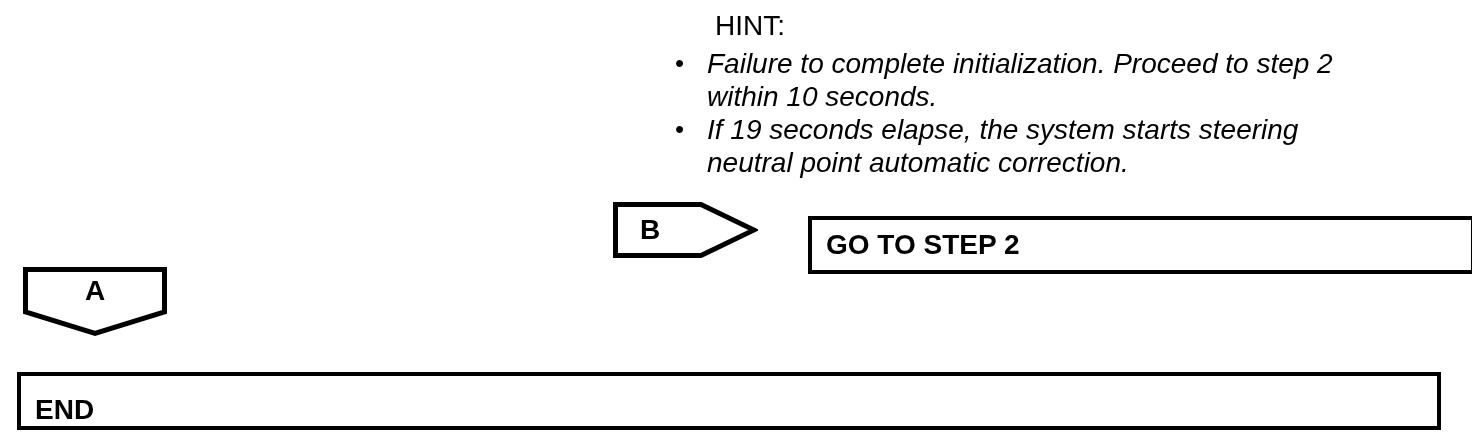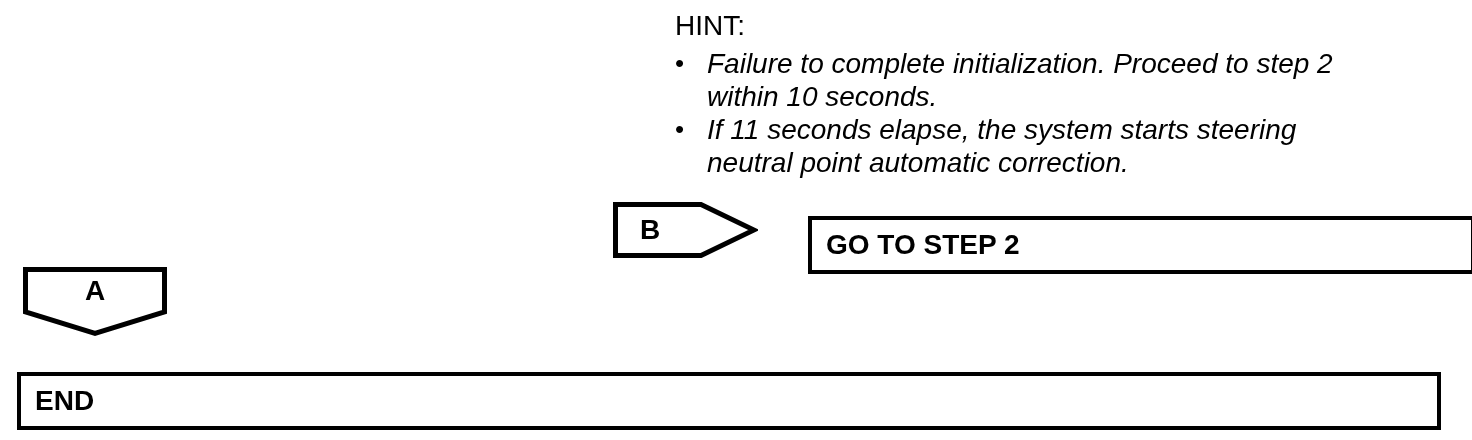--- a/index.html
+++ b/index.html
@@ -22,20 +22,21 @@
     position: absolute;
     left: 675px;
     top: 8px;
     width: 745px;
     font-size: 28px;
     color: #000;
   }
   .hint-title {
     line-height: 36px;
     font-weight: normal;
+    margin-left: 40px;
   }
   .hint-list {
     margin-top: 3px;
   }
   .hint-item {
     display: flex;
     align-items: flex-start;
   }
   .hint-bullet {
     flex: 0 0 32px;
@@ -74,38 +75,38 @@
     box-sizing: border-box;
     border: 4px solid #000000;
     background: #ffffff;
     display: flex;
     align-items: center;
     font-weight: bold;
     font-size: 28px;
     padding-left: 14px;
   }
   .goto-box { left: 808px; top: 203px; width: 667px; height: 58px; margin-top: 13px; }
-  .end-box  { left: 17px;  top: 372px; width: 1424px; height: 58px; }
+  .end-box  { left: 17px;  top: 372px; width: 1424px; height: 58px; align-items: flex-end; }
 </style>
 </head>
 <body>
 
 <div class="canvas">
 
   <div class="hint-block">
     <div class="hint-title">HINT:</div>
     <div class="hint-list">
       <div class="hint-item">
         <span class="hint-bullet">•</span>
         <span class="hint-text">Failure to complete initialization. Proceed to step 2
 within 10 seconds.</span>
       </div>
       <div class="hint-item">
         <span class="hint-bullet">•</span>
-        <span class="hint-text">If 11 seconds elapse, the system starts steering
+        <span class="hint-text">If 19 seconds elapse, the system starts steering
 neutral point automatic correction.</span>
       </div>
     </div>
   </div>
 
   <div class="connector connector-b">
     <svg width="145" height="56" viewBox="0 0 145 56">
       <polygon points="2.5,2.5 88,2.5 141,28 88,53.5 2.5,53.5" fill="#ffffff" stroke="#000000" stroke-width="5" stroke-linejoin="miter"></polygon>
     </svg>
     <span class="connector-label">B</span>

